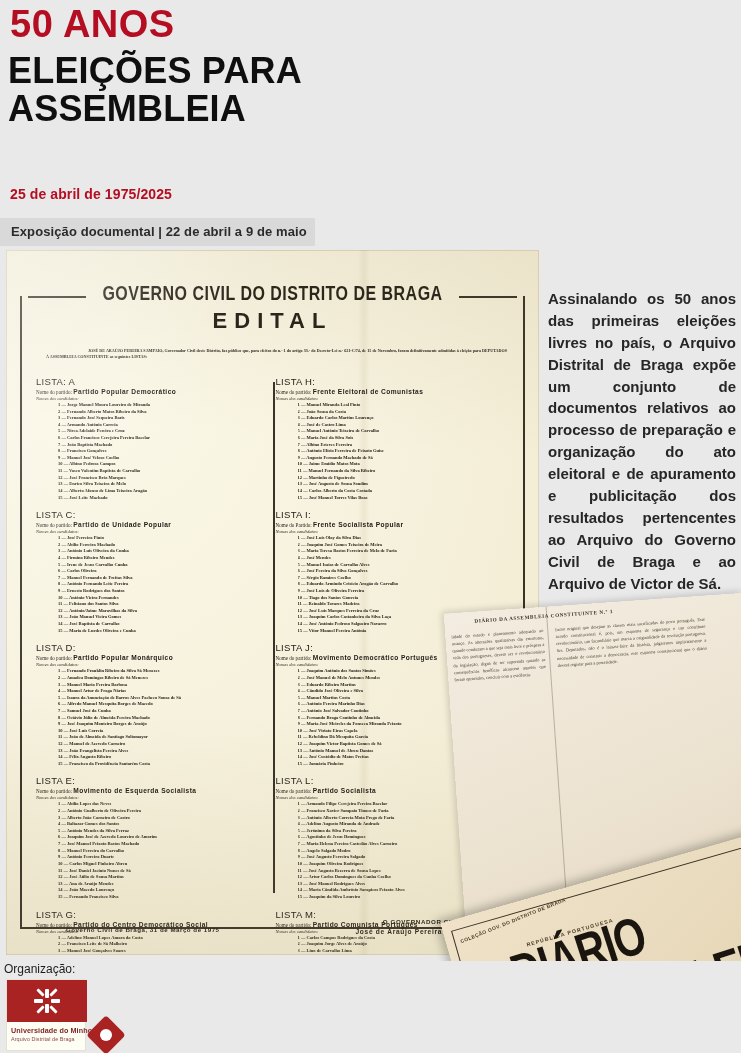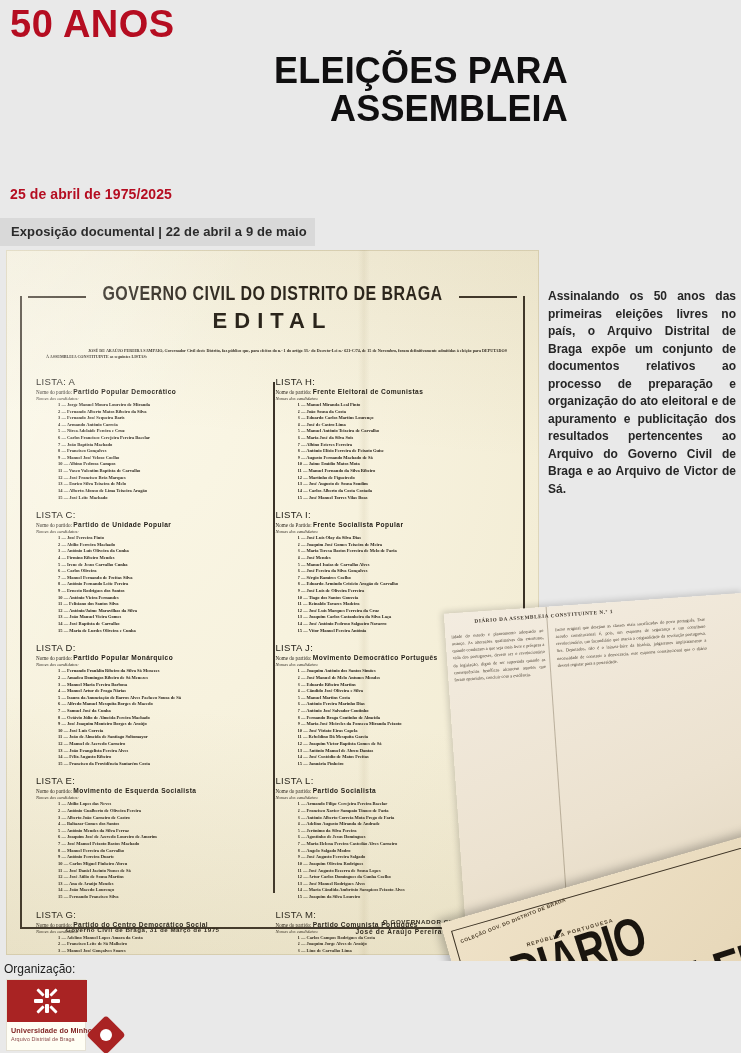--- a/index.html
+++ b/index.html
@@ -17,21 +17,21 @@
   }
 
   
   .header { position: absolute; left: 0; top: 0; width: 741px; height: 248px;
             background: #e9e9e9; }
   .h-years { position: absolute; left: 10px; top: 5px;
              font-size: 38px; font-weight: bold; letter-spacing: .5px;
              color: #b50d21; line-height: 1; white-space: nowrap; }
   .h-main { position: absolute; left: 8px; top: 52px; width: 560px;
             font-size: 36px; font-weight: bold; color: #100f10;
-            line-height: 1.06; letter-spacing: .2px; text-align: right; }
+            line-height: 1.06; letter-spacing: .2px; }
   .h-main .ln { display: block; white-space: nowrap; }
   .h-date { position: absolute; left: 10px; top: 186px;
             font-size: 14px; font-weight: bold; color: #b50d21;
             letter-spacing: .1px; white-space: nowrap; }
   .h-bar { position: absolute; left: 0; top: 218px; width: 315px; height: 28px;
            background: #d9d9d9; }
   .h-bar-txt { position: absolute; left: 11px; top: 224px;
                font-size: 13px; font-weight: bold; color: #2b2b2b;
                white-space: nowrap; letter-spacing: .1px; }
 
@@ -106,21 +106,21 @@
                   color:#241f18; white-space:nowrap; }
   .ed-foot-r1 { position:absolute; right:74px; bottom:30px;
                 font-size:6.2px; font-weight:bold; letter-spacing:.6px;
                 color:#241f18; white-space:nowrap; }
   .ed-foot-r2 { position:absolute; right:62px; bottom:20px;
                 font-size:6.6px; font-weight:bold; letter-spacing:.7px;
                 color:#241f18; white-space:nowrap; }
 
   
   .desc { position: absolute; left: 548px; top: 40px; width: 188px;
-          font-size: 12px; line-height: 1.46; color: #262626;
+          font-size: 15px; line-height: 1.46; color: #262626;
           text-align: justify; font-weight: bold; }
 
   
   .paper-back {
     position:absolute; left:455px; top:355px; width:300px; height:330px;
     background: linear-gradient(160deg,#f3ece0 0%, #ece2d0 60%, #e3d7c0 100%);
     transform: rotate(-4deg);
     box-shadow: -2px -2px 6px rgba(0,0,0,.16);
     overflow:hidden;
   }

